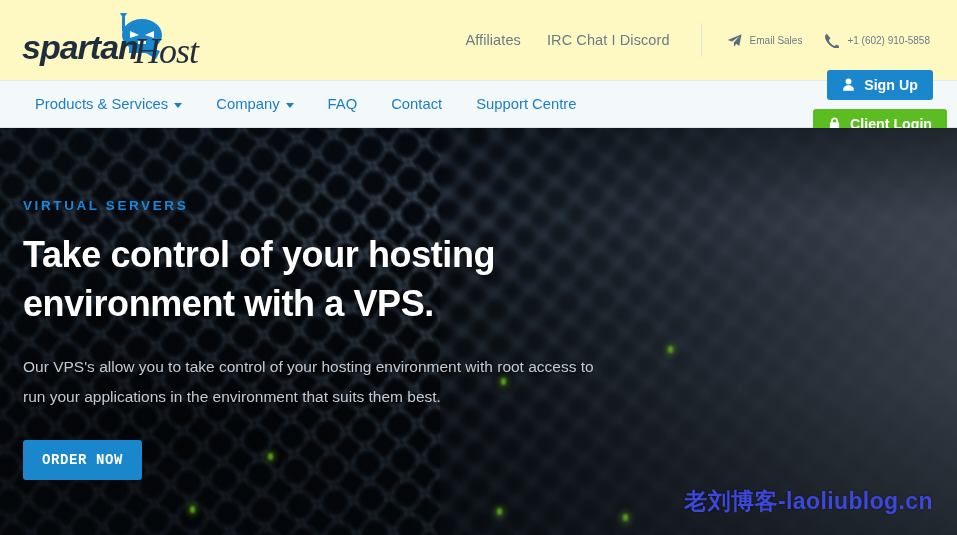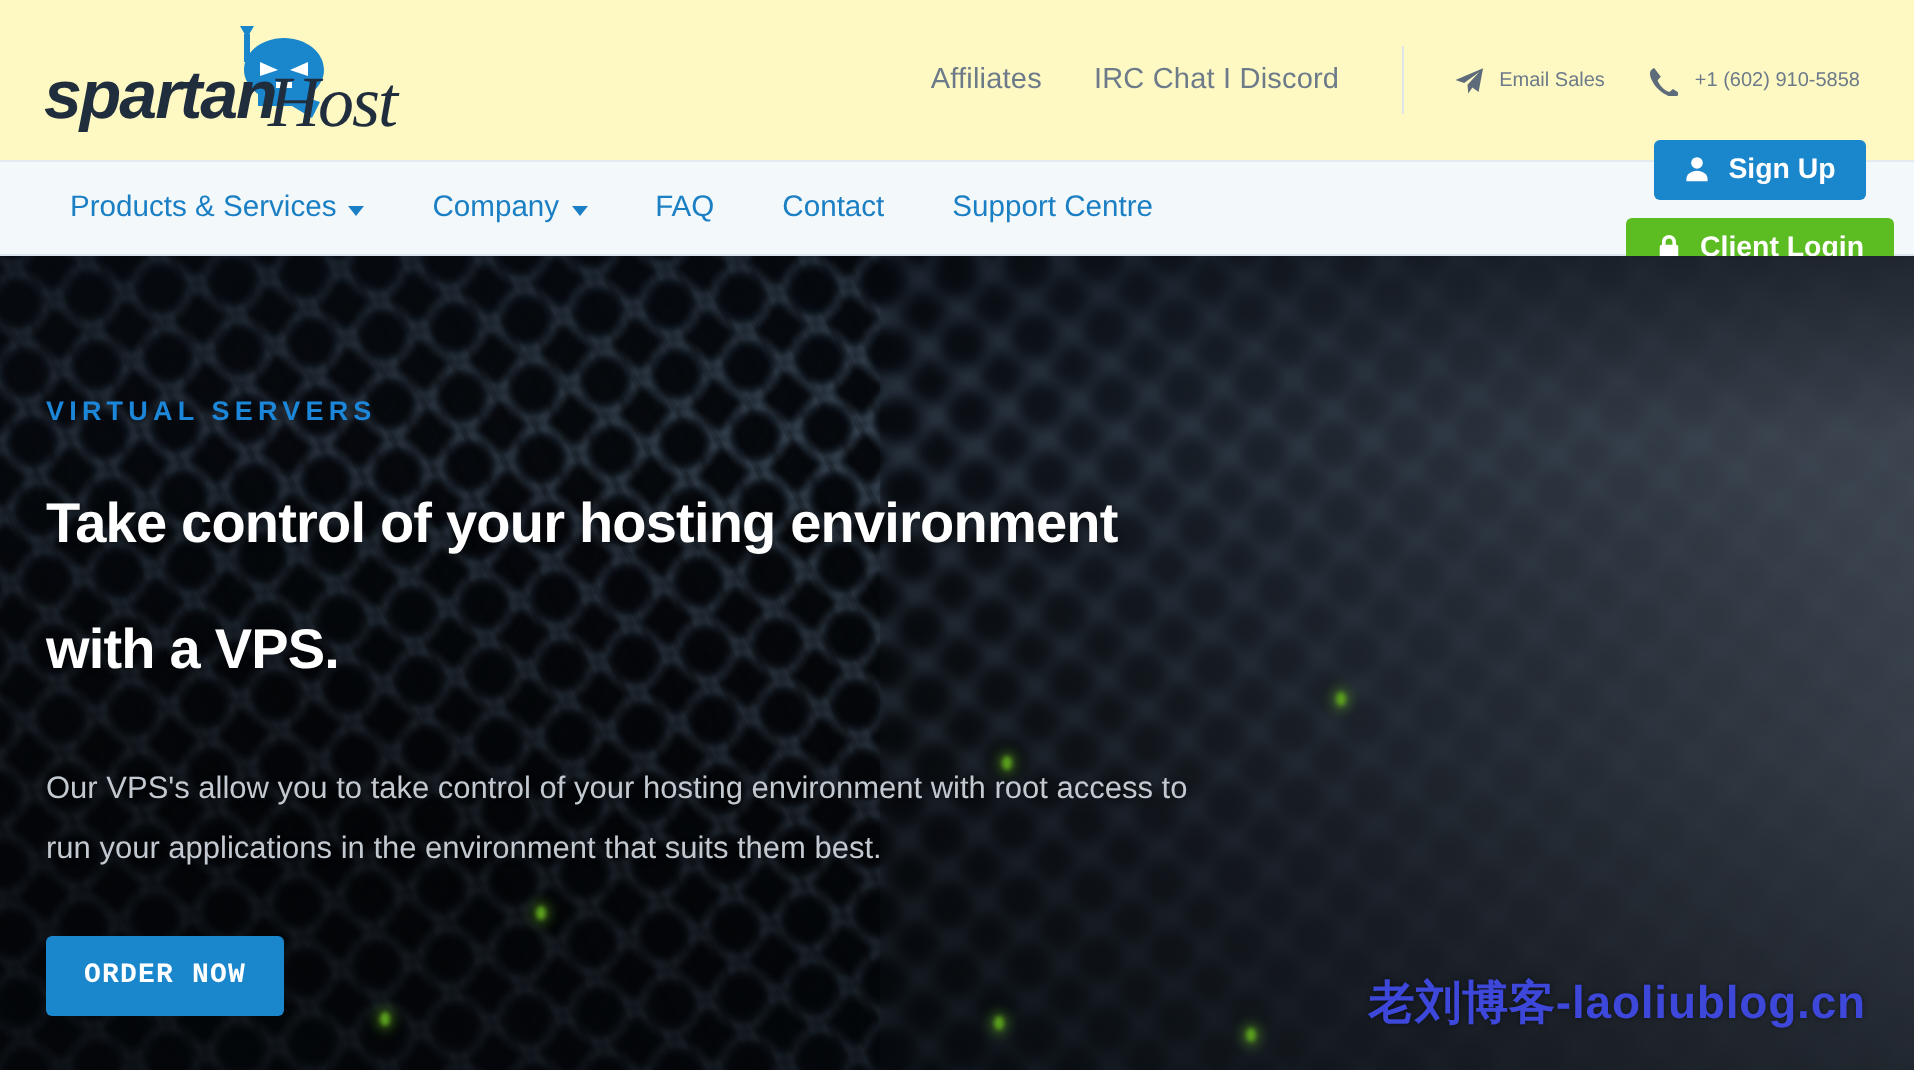--- a/index.html
+++ b/index.html
@@ -189,22 +189,22 @@
   }
   .eyebrow {
     color: #1c86d8;
     font-size: 13.5px;
     font-weight: bold;
     letter-spacing: 2.6px;
     margin-bottom: 17px;
   }
   .hero-title {
     color: #ffffff;
-    font-size: 28px;
-    line-height: 63px;
+    font-size: 36px;
+    line-height: 49px;
     font-weight: bold;
     letter-spacing: -0.4px;
     max-width: 560px;
     text-shadow: 0 1px 4px rgba(0,0,0,.35);
   }
   .hero-sub {
     margin-top: 24px;
     color: #c3c9d0;
     font-size: 15.5px;
     line-height: 30px;

